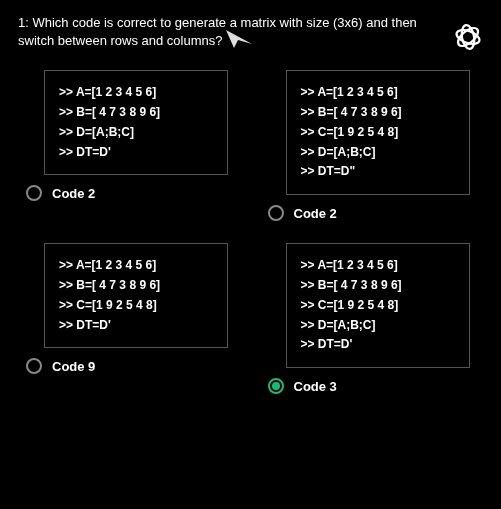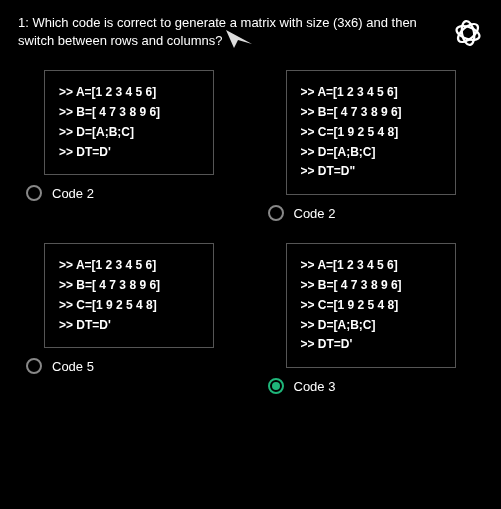--- a/index.html
+++ b/index.html
@@ -7,21 +7,21 @@
       background: #000;
       color: #fff;
       font-family: Arial, sans-serif;
       width: 501px;
       height: 509px;
       padding: 14px 18px;
       position: relative;
     }
     .question-row {
       display: flex;
-      align-items: center;
+      align-items: flex-end;
       gap: 24px;
       margin-bottom: 18px;
     }
     .question-text {
       font-size: 13px;
       line-height: 1.4;
       flex: 1;
       position: relative;
     }
     .cursor-mark {
@@ -43,29 +43,30 @@
       row-gap: 8px;
     }
     .codebox {
       background: #000;
       border: 1px solid #555;
       padding: 12px 14px;
       font-size: 12px;
       font-weight: bold;
       line-height: 1.65;
       margin: 0 6px 6px 26px;
-      width: 170px;
+      width: 184px;
     }
     .option-row {
       display: flex;
       align-items: center;
       gap: 10px;
       padding: 4px 2px 14px 8px;
       font-size: 13px;
       cursor: pointer;
+      font-weight: bold;
     }
     .radio {
       width: 16px; height: 16px;
       border: 2px solid #888;
       border-radius: 50%;
       display: flex; align-items: center; justify-content: center;
       flex-shrink: 0;
     }
     .radio.selected { border-color: #1fb67a; }
     .radio.selected::after {
@@ -128,21 +129,21 @@
 
   <div>
     <div class="codebox">
       <div class="code-line">&gt;&gt; A=[1 2 3 4 5 6]</div>
       <div class="code-line">&gt;&gt; B=[ 4 7 3 8 9 6]</div>
       <div class="code-line">&gt;&gt; C=[1 9 2 5 4 8]</div>
       <div class="code-line">&gt;&gt; DT=D'</div>
     </div>
     <div class="option-row">
       <span class="radio"></span>
-      <span>Code 5</span>
+      <span>Code 9</span>
     </div>
   </div>
 
   <div>
     <div class="codebox">
       <div class="code-line">&gt;&gt; A=[1 2 3 4 5 6]</div>
       <div class="code-line">&gt;&gt; B=[ 4 7 3 8 9 6]</div>
       <div class="code-line">&gt;&gt; C=[1 9 2 5 4 8]</div>
       <div class="code-line">&gt;&gt; D=[A;B;C]</div>
       <div class="code-line">&gt;&gt; DT=D'</div>

